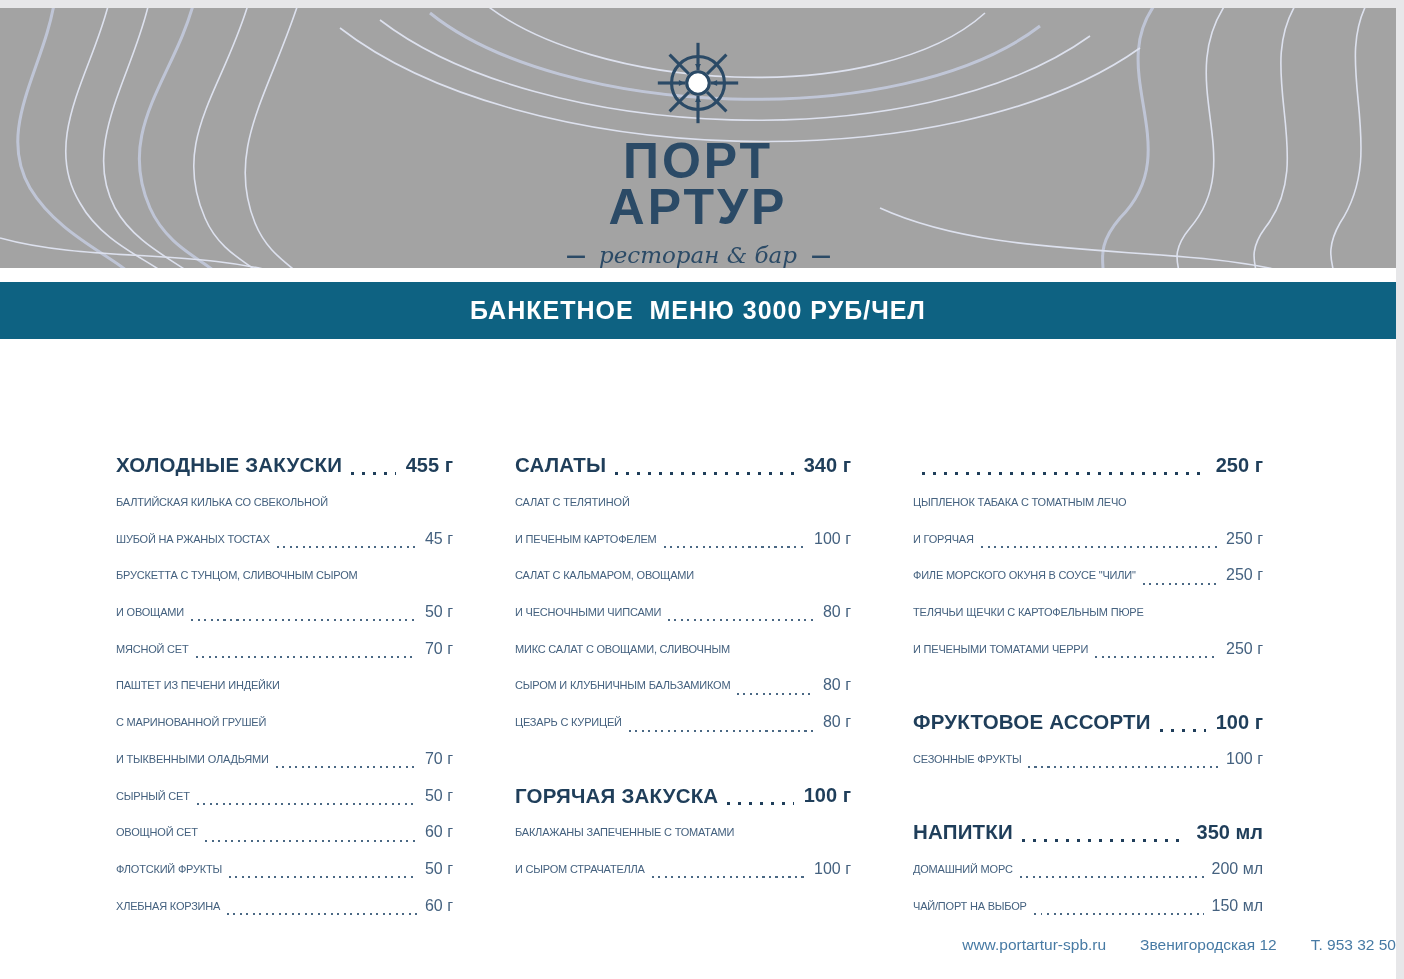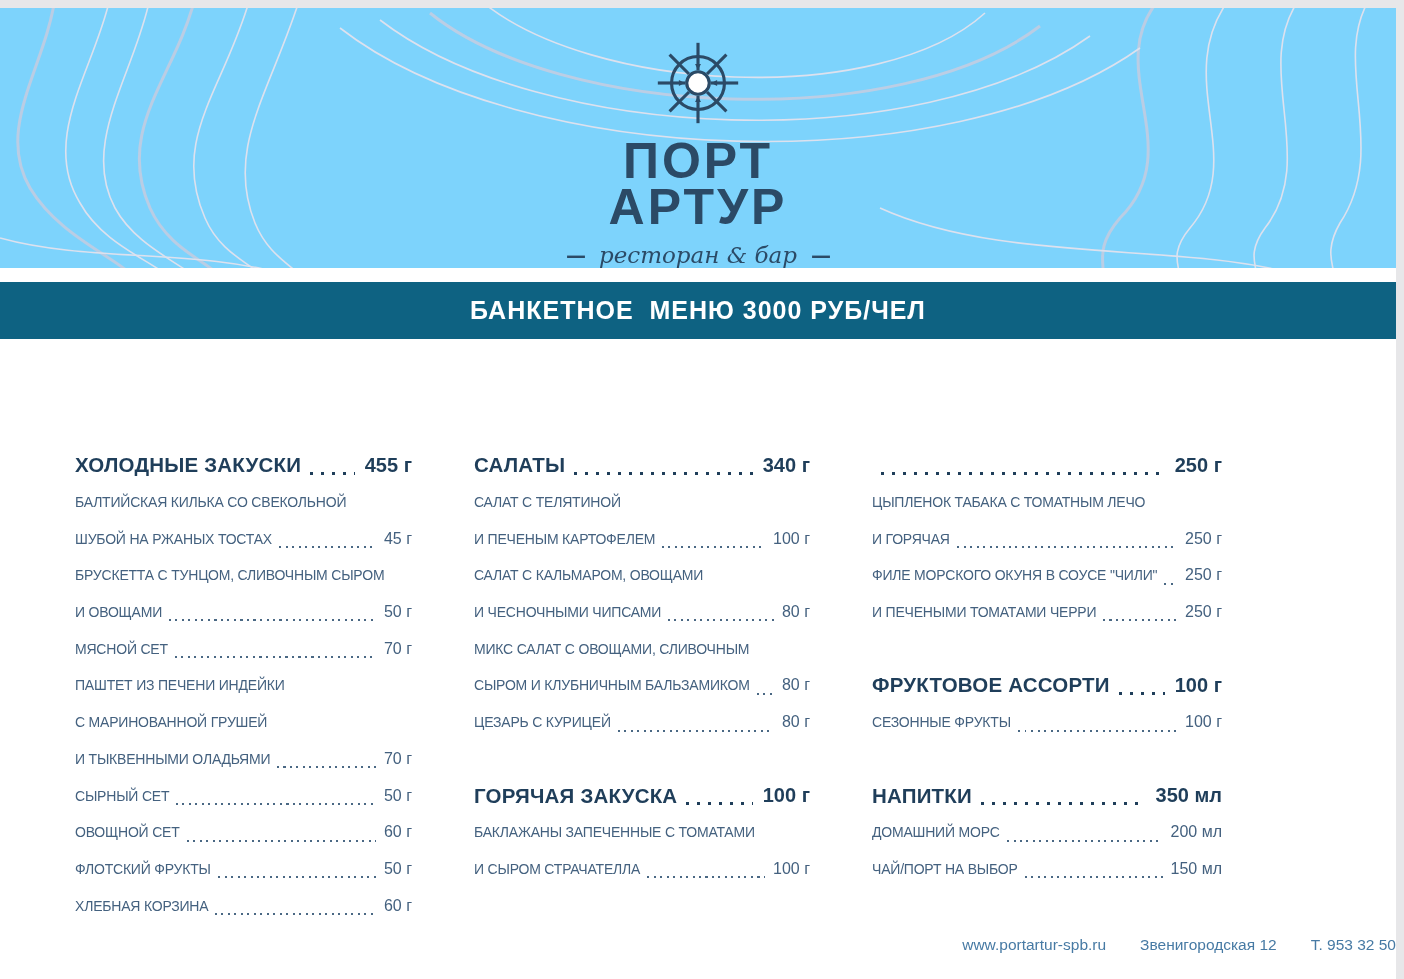--- a/index.html
+++ b/index.html
@@ -7,21 +7,21 @@
     width:1404px;height:979px;overflow:hidden;
     background:#e7e7e9;
     font-family:"Liberation Sans",sans-serif;
   }
   .page{
     position:absolute;left:0;top:8px;width:1396px;height:971px;
     background:#ffffff;
   }
   
   .header-art{
-    position:relative;width:100%;height:260px;overflow:hidden;background:#7dd3fc;
+    position:relative;width:100%;height:260px;overflow:hidden;background:#a3a3a3;
   }
   .topo{position:absolute;left:0;top:0;}
   .logo{
     position:absolute;left:0;top:0;width:100%;height:260px;
     display:flex;flex-direction:column;align-items:center;
   }
   .wheel{margin-top:26px;}
   .logo-title{
     color:#2b4a66;font-weight:bold;font-size:50px;line-height:46px;
     letter-spacing:3px;text-align:center;margin-top:6px;
@@ -37,29 +37,29 @@
   .banner{
     width:100%;height:57px;background:#0e6282;
     display:flex;align-items:center;justify-content:center;margin-top:14px;
   }
   .banner-text{
     color:#ffffff;font-size:25px;font-weight:bold;letter-spacing:1px;
     white-space:pre;font-stretch:condensed;
   }
   
   .menu{
-    margin-top:108px;padding-left:75px;
+    margin-top:108px;padding-left:116px;
     display:grid;grid-template-columns:337px 336px 350px;column-gap:62px;
   }
   .menu-section + .menu-section{margin-top:36.7px;}
   .menu-row{
     height:36.7px;display:flex;align-items:center;
   }
   .item-row .nm{
-    color:#44617f;font-size:14px;letter-spacing:-0.2px;white-space:nowrap;
+    color:#44617f;font-size:11px;letter-spacing:-0.2px;white-space:nowrap;
     font-stretch:condensed;
   }
   .item-row .wt{
     color:#44617f;font-size:16px;white-space:nowrap;font-stretch:condensed;
   }
   .header-row .nm{
     color:#1f3e5a;font-size:20.5px;font-weight:bold;letter-spacing:0.2px;
     white-space:nowrap;font-stretch:condensed;
   }
   .header-row .wt{
@@ -277,20 +277,23 @@
             <span class="nm">И ГОРЯЧАЯ</span>
             <span class="leader"></span>
             <span class="wt">250 г</span>
           </div>
           <div class="menu-row item-row">
             <span class="nm">ФИЛЕ МОРСКОГО ОКУНЯ В СОУСЕ "ЧИЛИ"</span>
             <span class="leader"></span>
             <span class="wt">250 г</span>
           </div>
           <div class="menu-row item-row">
+            <span class="nm">ТЕЛЯЧЬИ ЩЕЧКИ С КАРТОФЕЛЬНЫМ ПЮРЕ</span>
+          </div>
+          <div class="menu-row item-row">
             <span class="nm">И ПЕЧЕНЫМИ ТОМАТАМИ ЧЕРРИ</span>
             <span class="leader"></span>
             <span class="wt">250 г</span>
           </div>
         </div>
         <div class="menu-section">
           <div class="menu-row header-row">
             <span class="nm">ФРУКТОВОЕ АССОРТИ</span>
             <span class="leader"></span>
             <span class="wt">100 г</span>

